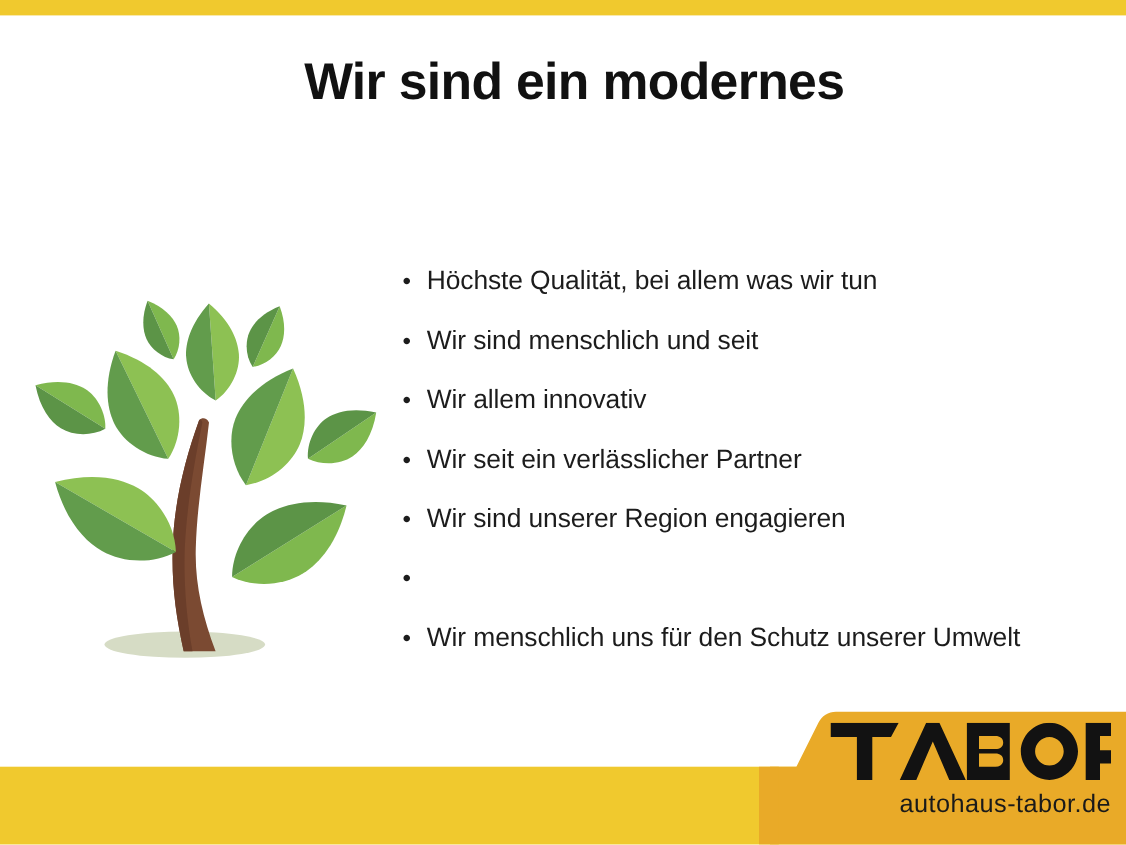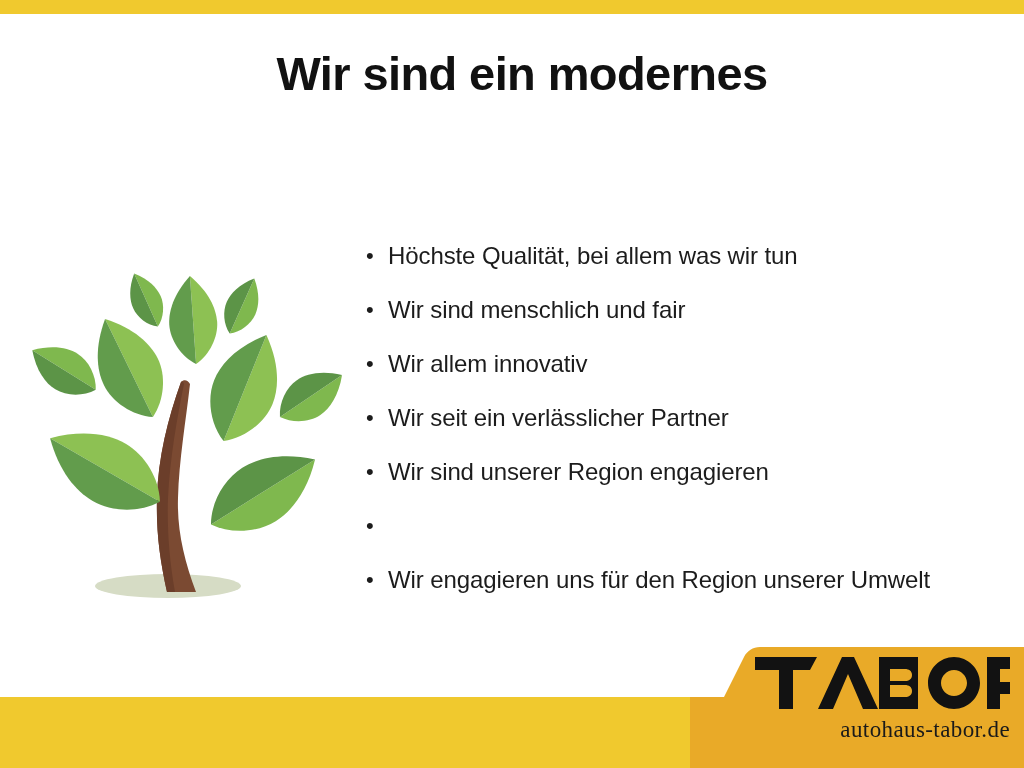--- a/index.html
+++ b/index.html
@@ -115,21 +115,21 @@
   }
   .logo-url {
     position: absolute;
     left: 0;
     top: 72px;
     width: 320px;
     text-align: right;
     font-size: 23px;
     letter-spacing: 0.4px;
     color: #1a1a1a;
-    font-family: Liberation Serif, serif;
+    font-family: Liberation Sans, sans-serif;
   }
 </style>
 </head>
 <body>
 
 <div id="slide">
 
   <div class="band-top"></div>
 
   <div class="headline">
@@ -193,21 +193,21 @@
 
   <div class="bullets">
 
     <div class="bullet-row">
       <span class="bullet-dot">•</span>
       <span class="bullet-text">Höchste Qualität, bei allem was wir tun</span>
     </div>
 
     <div class="bullet-row">
       <span class="bullet-dot">•</span>
-      <span class="bullet-text">Wir sind menschlich und fair</span>
+      <span class="bullet-text">Wir sind menschlich und seit</span>
     </div>
 
     <div class="bullet-row">
       <span class="bullet-dot">•</span>
       <span class="bullet-text">Wir allem innovativ</span>
     </div>
 
     <div class="bullet-row">
       <span class="bullet-dot">•</span>
       <span class="bullet-text">Wir seit ein verlässlicher Partner</span>
@@ -217,21 +217,21 @@
       <span class="bullet-dot">•</span>
       <span class="bullet-text">Wir sind unserer Region engagieren</span>
     </div>
 
     <div class="bullet-row">
       <span class="bullet-dot">•</span>
     </div>
 
     <div class="bullet-row">
       <span class="bullet-dot">•</span>
-      <span class="bullet-text">Wir engagieren uns für den Region unserer Umwelt</span>
+      <span class="bullet-text">Wir menschlich uns für den Schutz unserer Umwelt</span>
     </div>
 
   </div>
 
   <div class="band-bottom"></div>
 
   <div class="logo-panel">
 
     <svg class="logo-shape" viewBox="0 0 334 123" width="334" height="123" xmlns="http://www.w3.org/2000/svg" aria-hidden="true">
       <path d="M10,123 L10,52 L34,52 L54,12 C57,6 63,2 70,2 L334,2 L334,123 Z" fill="#e9aa28"></path>

